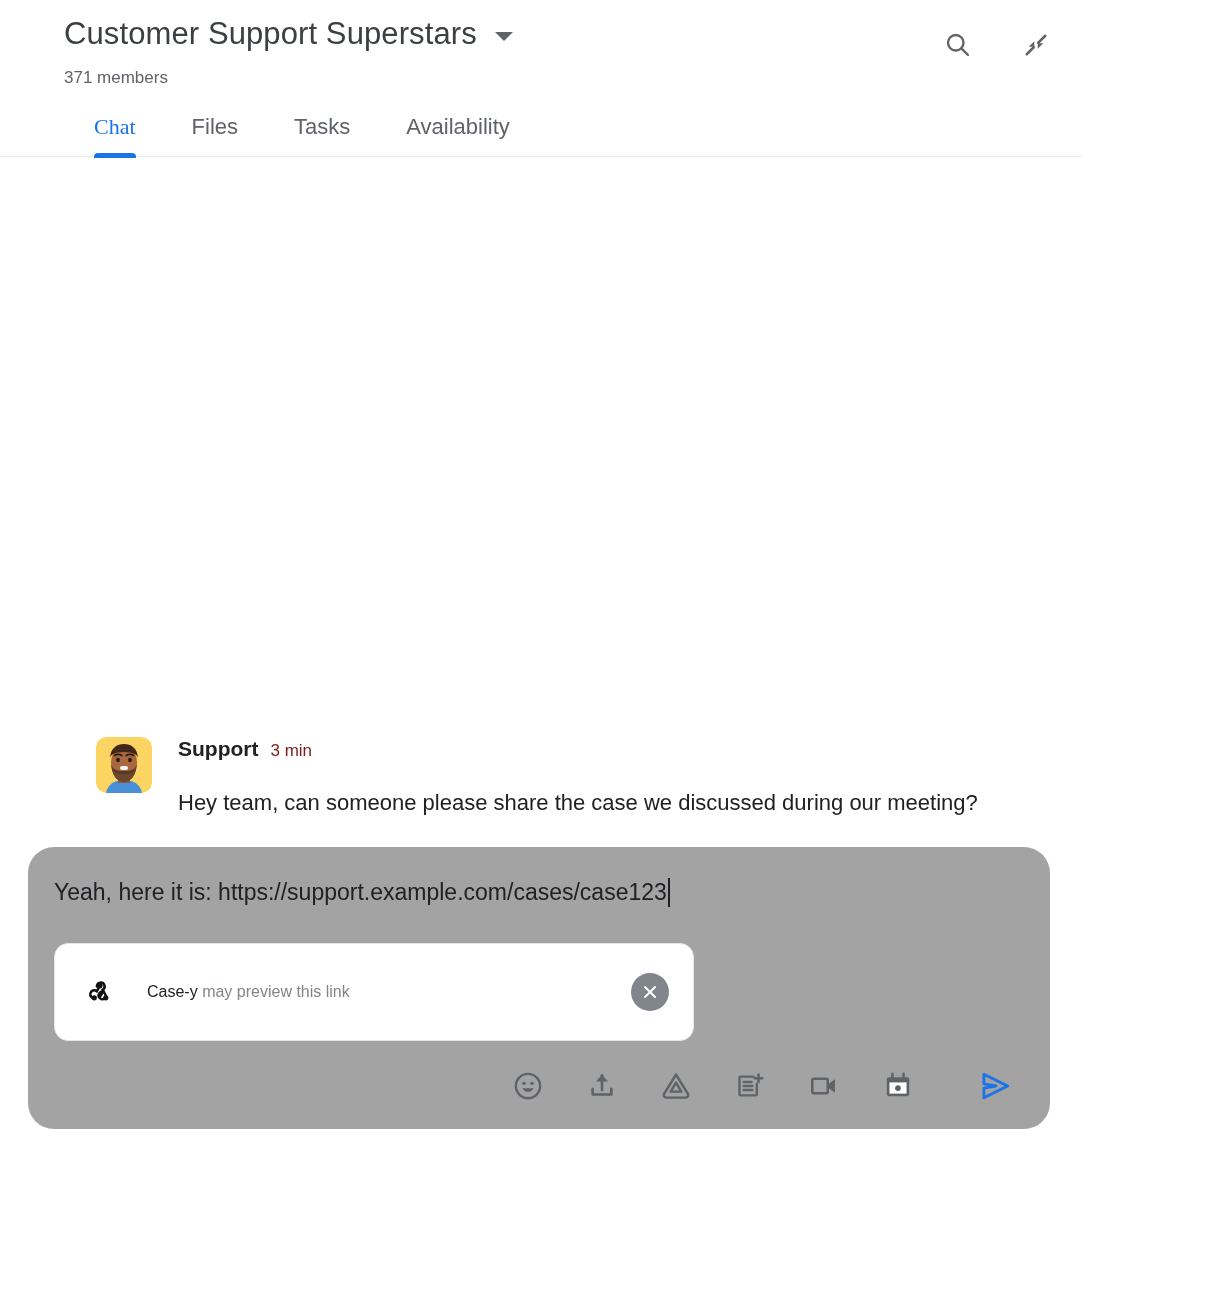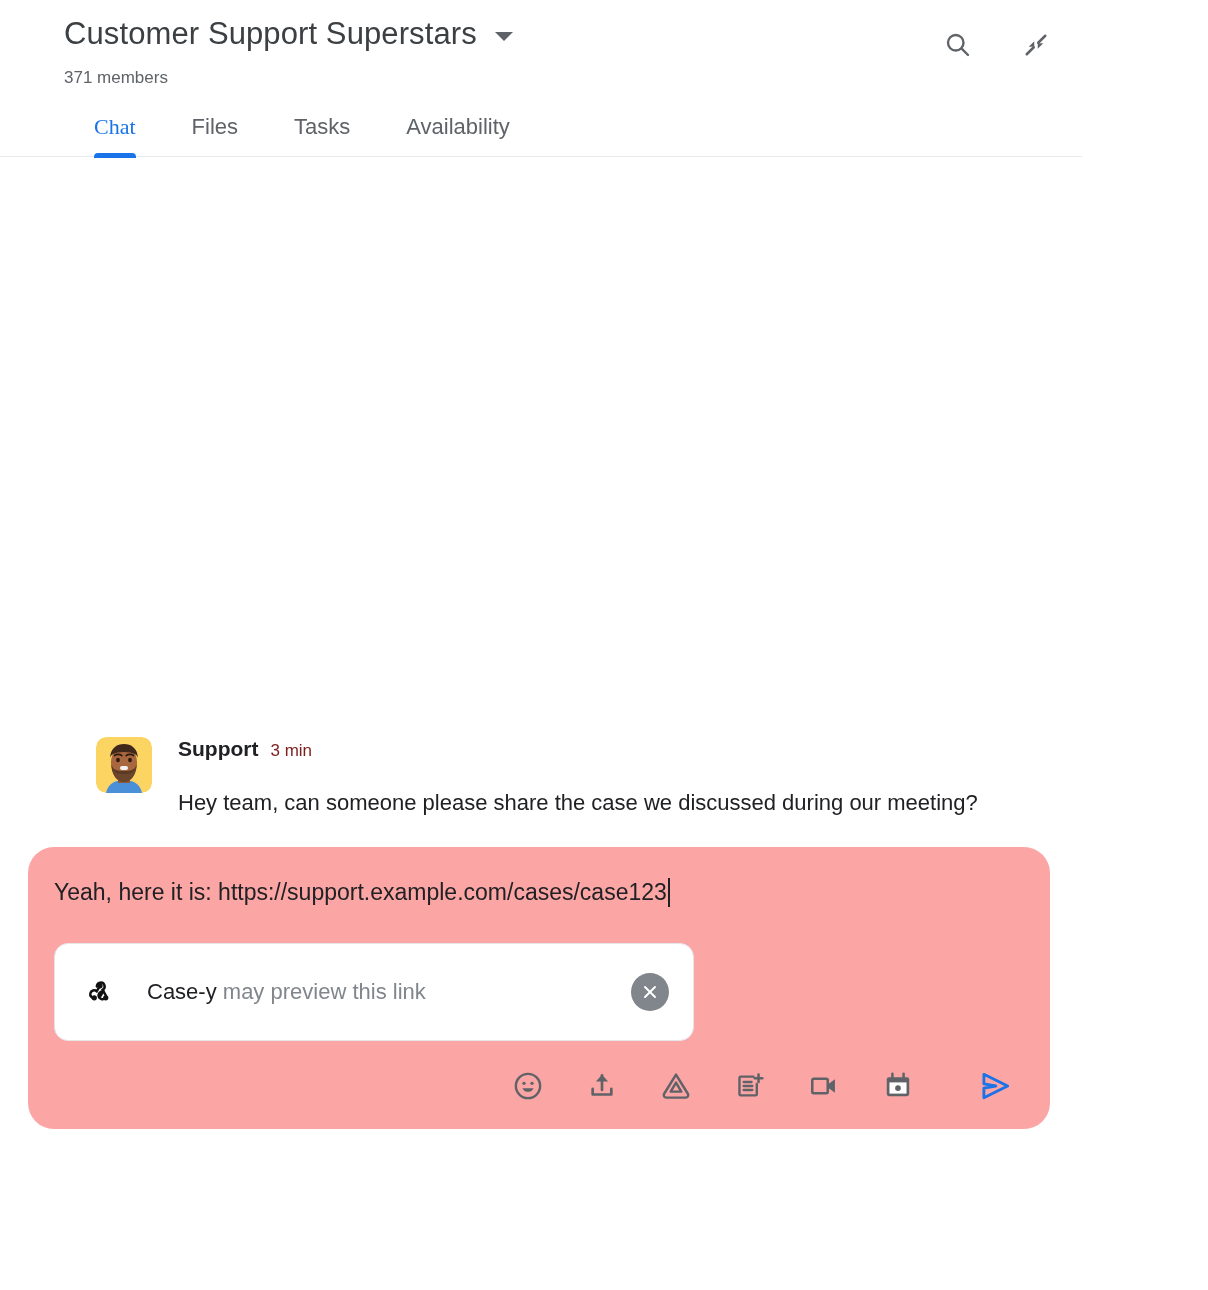--- a/index.html
+++ b/index.html
@@ -172,21 +172,21 @@
     margin-top: 20px;
     font-size: 22px;
     color: #202124;
     line-height: 40px;
     max-width: 890px;
   }
 
   
   .composer {
     margin: 0 32px 0 28px;
-    background: #fca5a5;
+    background: #a3a3a3;
     border-radius: 26px;
     padding: 28px 26px 18px 26px;
   }
 
   .composer-input {
     font-size: 23px;
     color: #202124;
     line-height: 34px;
     padding: 0 2px 0 0;
     display: flex;
@@ -219,21 +219,21 @@
 
   .preview-app-icon {
     flex: 0 0 auto;
     width: 34px; height: 34px;
     display: flex; align-items: center; justify-content: center;
   }
 
   .preview-text {
     flex: 1 1 auto;
     margin-left: 30px;
-    font-size: 22px;
+    font-size: 16px;
     line-height: 30px;
     white-space: nowrap;
     overflow: hidden;
     text-overflow: ellipsis;
   }
 
   .preview-app-name { color: #202124; }
   .preview-sub { color: #80868b; }
 
   .preview-close {

